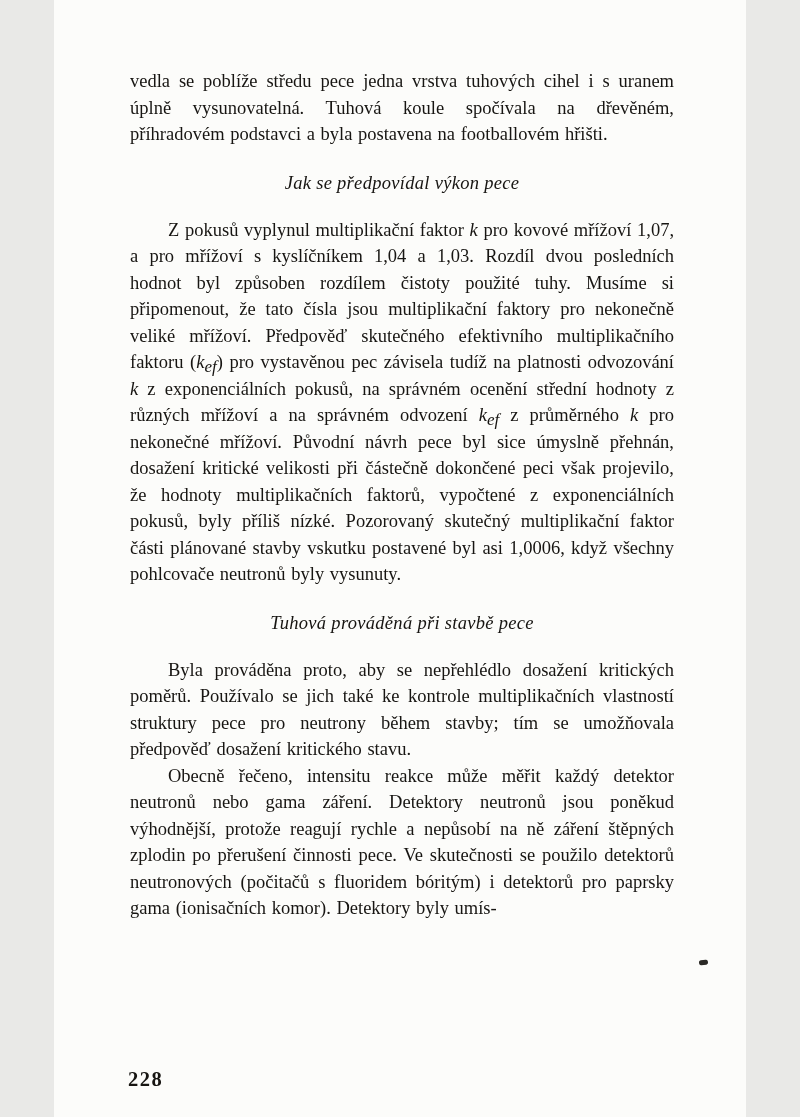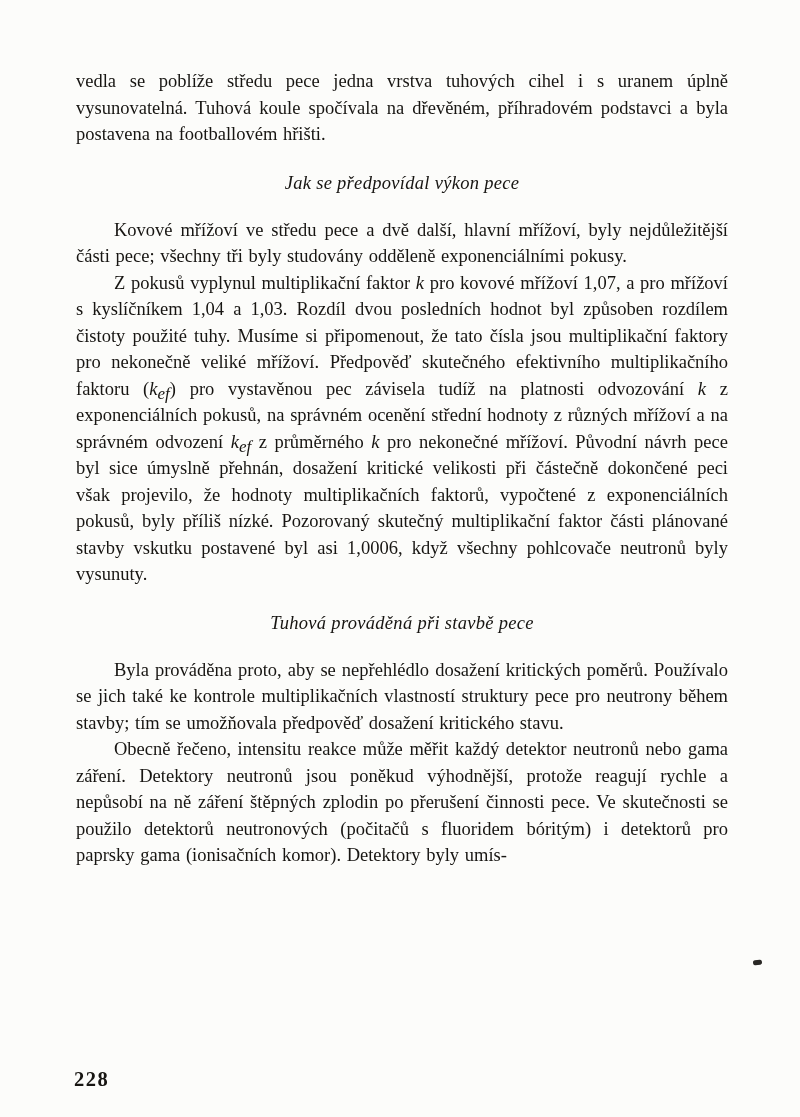--- a/index.html
+++ b/index.html
@@ -2,21 +2,21 @@
 <html><head>
 <meta charset="utf-8">
 <style>
   html, body {
     margin: 0;
     padding: 0;
     background: #e9e9e7;
   }
   .page {
     position: relative;
-    width: 800px;
+    width: 692px;
     height: 1117px;
     margin: 0 auto;
     background: #fcfcfa;
     overflow: hidden;
     font-family: "Liberation Serif", "DejaVu Serif", serif;
     color: #171512;
   }
   .text-block {
     position: absolute;
     left: 76px;
@@ -66,21 +66,20 @@
     transform: rotate(-8deg);
   }
 </style>
 </head>
 <body>
 
 <div class="page">
   <div class="text-block">
       <p class="body"><span>vedla se poblíže středu pece jedna vrstva tuhových cihel i s uranem úplně vysunovatelná. Tuhová koule spočívala na dřevěném, příhradovém podstavci a byla postavena na footballovém hřišti.</span></p>
       <h2 class="heading"><span>Jak se předpovídal výkon pece</span></h2>
-      <p class="body indent"><span>Kovové mřížoví ve středu pece a dvě další, hlavní mřížoví, byly nejdůležitější části pece; všechny tři byly studovány odděleně exponenciálními pokusy.</span></p>
       <p class="body indent"><span>Z pokusů vyplynul multiplikační faktor </span><span style="font-style: italic;">k</span><span> pro kovové mřížoví 1,07, a pro mřížoví s kyslíčníkem 1,04 a 1,03. Rozdíl dvou posledních hodnot byl způsoben rozdílem čistoty použité tuhy. Musíme si připomenout, že tato čísla jsou multiplikační faktory pro nekonečně veliké mřížoví. Předpověď skutečného efektivního multiplikačního faktoru (</span><span style="font-style: italic;">k</span><sub style="font-style: italic;">ef</sub><span>) pro vystavěnou pec závisela tudíž na platnosti odvozování </span><span style="font-style: italic;">k</span><span> z exponenciálních pokusů, na správném ocenění střední hodnoty z různých mřížoví a na správném odvození </span><span style="font-style: italic;">k</span><sub style="font-style: italic;">ef</sub><span> z průměrného </span><span style="font-style: italic;">k</span><span> pro nekonečné mřížoví. Původní návrh pece byl sice úmyslně přehnán, dosažení kritické velikosti při částečně dokončené peci však projevilo, že hodnoty multiplikačních faktorů, vypočtené z exponenciálních pokusů, byly příliš nízké. Pozorovaný skutečný multiplikační faktor části plánované stavby vskutku postavené byl asi 1,0006, když všechny pohlcovače neutronů byly vysunuty.</span></p>
       <h2 class="heading"><span>Tuhová prováděná při stavbě pece</span></h2>
       <p class="body indent"><span>Byla prováděna proto, aby se nepřehlédlo dosažení kritických poměrů. Používalo se jich také ke kontrole multiplikačních vlastností struktury pece pro neutrony během stavby; tím se umožňovala předpověď dosažení kritického stavu.</span></p>
       <p class="body indent"><span>Obecně řečeno, intensitu reakce může měřit každý detektor neutronů nebo gama záření. Detektory neutronů jsou poněkud výhodnější, protože reagují rychle a nepůsobí na ně záření štěpných zplodin po přerušení činnosti pece. Ve skutečnosti se použilo detektorů neutronových (počitačů s fluoridem bóritým) i detektorů pro paprsky gama (ionisačních komor). Detektory byly umís-</span></p>
     </div>
   <div class="ink-smudge"></div>
   <div class="page-number">228</div>
 </div>
 
 </body></html>

